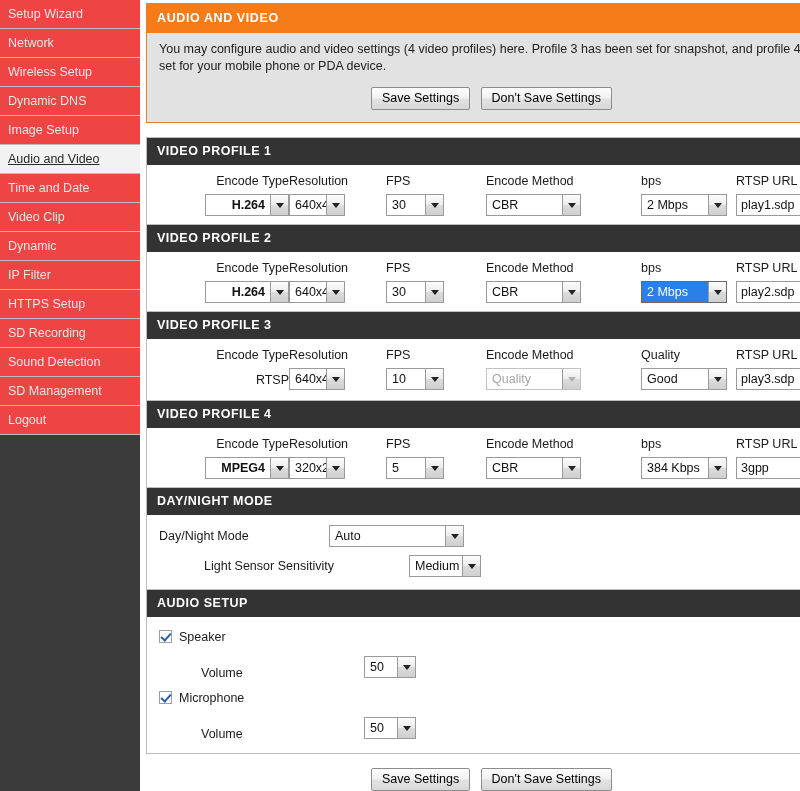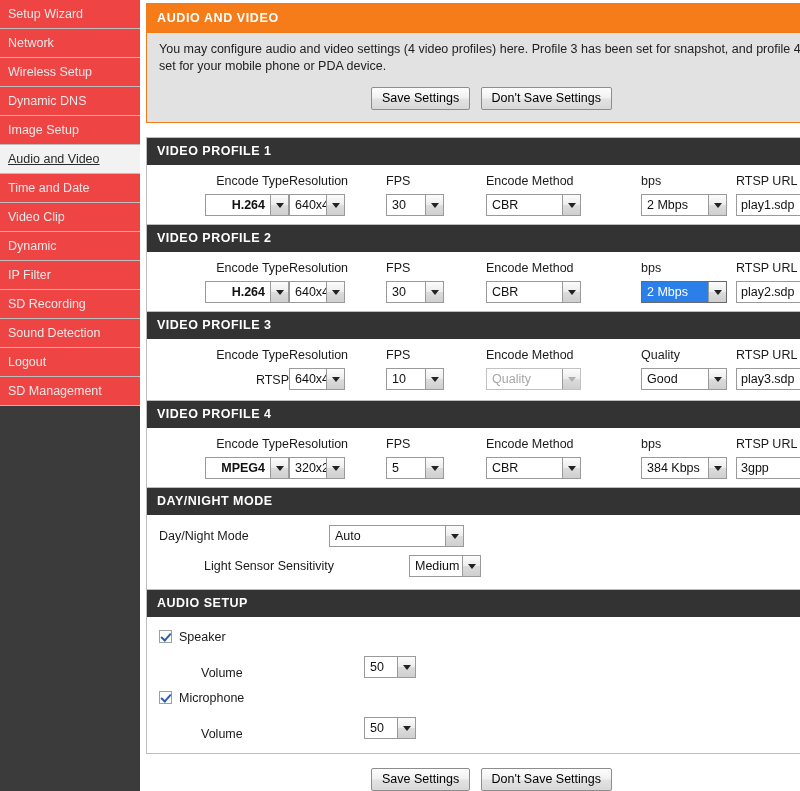--- a/index.html
+++ b/index.html
@@ -246,24 +246,25 @@
     <div class="nav-item"><span class="nav-label">Setup Wizard</span></div>
     <div class="nav-item"><span class="nav-label">Network</span></div>
     <div class="nav-item"><span class="nav-label">Wireless Setup</span></div>
     <div class="nav-item"><span class="nav-label">Dynamic DNS</span></div>
     <div class="nav-item"><span class="nav-label">Image Setup</span></div>
     <div class="nav-item active"><span class="nav-label">Audio and Video</span></div>
     <div class="nav-item"><span class="nav-label">Time and Date</span></div>
     <div class="nav-item"><span class="nav-label">Video Clip</span></div>
     <div class="nav-item"><span class="nav-label">Dynamic</span></div>
     <div class="nav-item"><span class="nav-label">IP Filter</span></div>
+    <div class="nav-item"><span class="nav-label">HTTPS Setup</span></div>
     <div class="nav-item"><span class="nav-label">SD Recording</span></div>
     <div class="nav-item"><span class="nav-label">Sound Detection</span></div>
+    <div class="nav-item"><span class="nav-label">SD Management</span></div>
     <div class="nav-item"><span class="nav-label">Logout</span></div>
-    <div class="nav-item"><span class="nav-label">SD Management</span></div>
     <div class="sidebar-filler"></div>
   </div>
 
   <div class="content">
 
     <div class="intro-panel">
       <div class="intro-title">AUDIO AND VIDEO</div>
       <div class="intro-body">You may configure audio and video settings (4 video profiles) here. Profile 3 has been set for snapshot, and profile 4 is set for your mobile phone or PDA device.</div>
       <div class="intro-buttons">
         <span class="btn">Save Settings</span>

